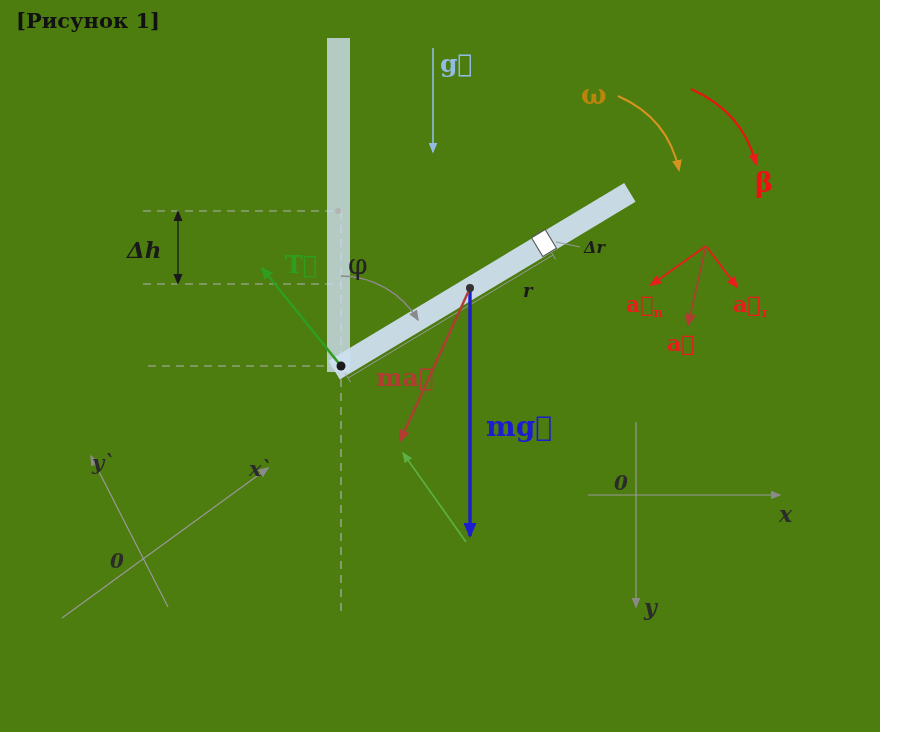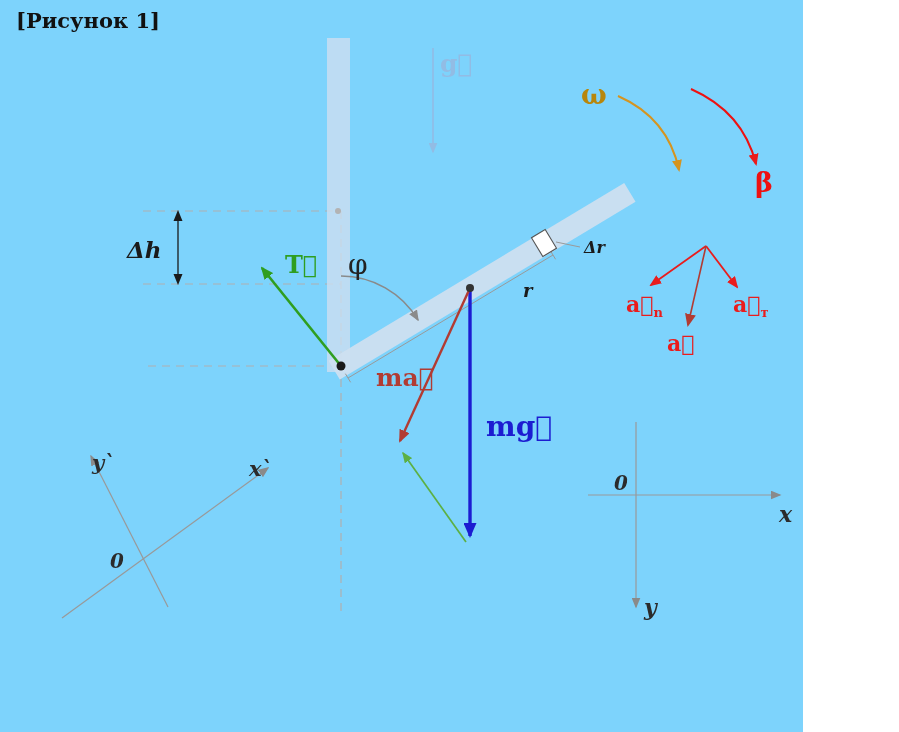--- a/index.html
+++ b/index.html
@@ -1,16 +1,16 @@
 <!DOCTYPE html>
 <html><head>
 <meta charset="utf-8">
 <style>
   html,body{margin:0;padding:0;background:#ffffff;}
-  .stage{position:relative;width:803px;height:732px;background:#7dd3fc;overflow:hidden;}
+  .stage{position:relative;width:880px;height:732px;background:#4d7c0f;overflow:hidden;}
   svg{display:block;}
   text{font-family:"DejaVu Serif", serif; user-select:none;}
   .b{font-weight:bold;}
   .i{font-style:italic;}
 </style>
 </head>
 <body>
 
 <div class="stage">
 <svg width="899" height="732" viewBox="0 0 899 732">

